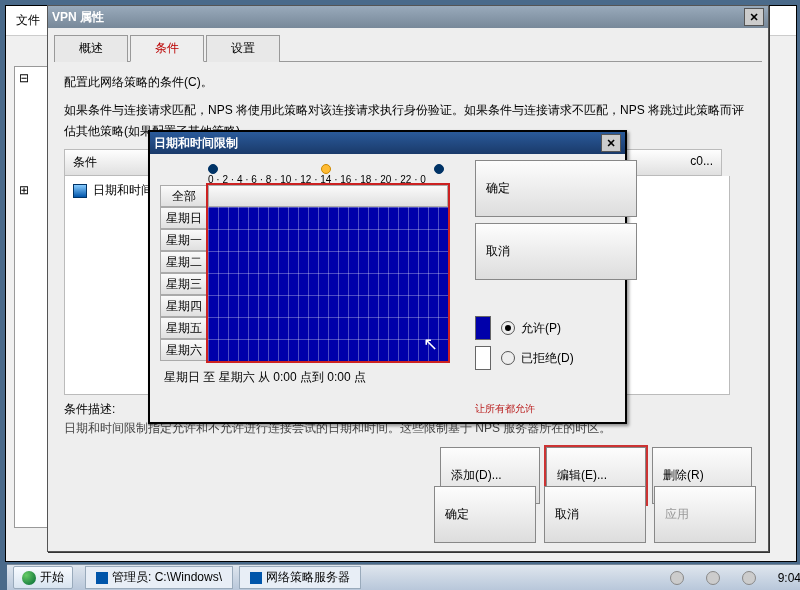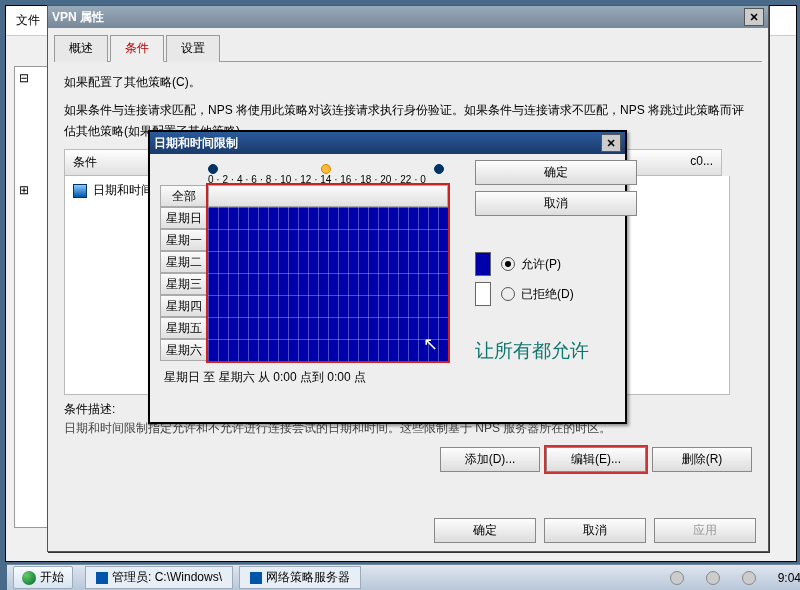--- a/index.html
+++ b/index.html
@@ -5,33 +5,33 @@
 body{margin:0;font:12px "Microsoft YaHei","SimSun",sans-serif;background:#4a6a8a;overflow:hidden}
 .desktop{position:relative;width:800px;height:590px;background:#4a6a8a}
 .bgwin{position:absolute;left:5px;top:5px;width:790px;height:555px;background:#f0f0f0;border:1px solid #000}
 .bgwin .menubar{padding:6px 10px;background:#fff;border-bottom:1px solid #ccc}
 .bgwin .menubar span{margin-right:12px}
 .tree{position:absolute;left:8px;top:60px;width:35px;height:460px;background:#fff;border:1px solid #999}
 .dlg{position:absolute;left:47px;top:5px;width:720px;height:545px;background:#eee;border:1px solid #555;box-shadow:1px 1px 0 #333}
 .titlebar{height:22px;background:linear-gradient(#9ab,#789);color:#fff;display:flex;align-items:center;padding:0 4px;font-weight:bold;justify-content:space-between}
 .xbtn{width:18px;height:16px;background:#ccc;border:1px solid #555;color:#000;display:flex;align-items:center;justify-content:center;font:bold 11px Arial}
 .tabs{display:flex;margin:6px 6px 0 6px;border-bottom:1px solid #999}
-.tab{padding:4px 14px;border:1px solid #999;border-bottom:none;background:#e8e8e8;margin-right:2px;position:relative;top:1px}
+.tab{padding:4px 24px;border:1px solid #999;border-bottom:none;background:#e8e8e8;margin-right:2px;position:relative;top:1px}
 .tab.active{background:#eee;border-bottom:1px solid #eee;color:#b00}
 .body{padding:10px 16px}
 .desc{line-height:1.7;margin-bottom:8px}
 .listhdr{background:linear-gradient(#fefefe,#e0e0e0);border:1px solid #bbb;padding:4px 8px;width:640px;display:flex}
 .listhdr .c1{width:80px}
 .list{background:#fff;border:1px solid #bbb;border-top:none;width:656px;height:210px;padding:4px}
 .row{display:flex;align-items:center;padding:2px 4px}
 .cal{width:12px;height:12px;background:linear-gradient(#8cf,#05a);margin-right:6px;border:1px solid #036}
 .condlabel{margin:6px 0 2px 0}
 .conddesc{color:#444;margin-bottom:10px}
 .btnrow{display:flex;justify-content:flex-end;gap:6px;margin-top:6px}
-.btn{min-width:78px;padding:3px 10px;background:linear-gradient(#fdfdfd,#ddd);border:1px solid #888;text-align:center}
+.btn{min-width:78px;padding:19px 10px;background:linear-gradient(#fdfdfd,#ddd);border:1px solid #888;}
 .btn.primary{outline:2px solid #c33;outline-offset:0}
 .footer{position:absolute;bottom:8px;right:12px;display:flex;gap:8px}
 .footer .btn{min-width:80px}
 .disabled{color:#999}
 
 .dt{position:absolute;left:148px;top:130px;width:475px;height:290px;background:#eee;border:2px solid #000000;box-shadow:2px 2px 3px rgba(0,0,0,.4)}
 .dt .titlebar{background:linear-gradient(#2a5a9a,#1a3a6a)}
 .dt .inner{padding:8px 10px;position:relative}
 .scale{font:10px Arial;letter-spacing:0;margin-left:48px;white-space:nowrap}
 .sun{position:relative;height:8px;margin:2px 0 2px 48px}
@@ -49,21 +49,21 @@
 .status{margin:8px 0 0 4px}
 .side{position:absolute;right:10px;top:6px;width:140px}
 .side .btn{width:100%;margin-bottom:6px}
 .legend{margin-top:36px}
 .lg{display:flex;align-items:center;margin:6px 0}
 .sw{width:14px;height:22px;margin-right:10px;border:1px solid #666}
 .sw.b{background:#00a}
 .sw.w{background:#fff}
 .radio{width:12px;height:12px;border:1px solid #555;border-radius:50%;margin-right:6px;display:inline-flex;align-items:center;justify-content:center}
 .radio.on::after{content:"";width:6px;height:6px;background:#000;border-radius:50%}
-.anno{color:#0f766e;font-size:19px;margin-top:32px}
+.anno{color:#b91c1c;font-size:10px;margin-top:32px}
 .taskbar{position:absolute;left:7px;bottom:0;width:800px;height:26px;background:linear-gradient(#dfe6ee,#b8c7da);display:flex;align-items:center;padding:0 6px;box-sizing:border-box;border-top:1px solid #789}
 .start{display:flex;align-items:center;gap:4px;padding:2px 8px;border:1px solid #9ab;background:linear-gradient(#f8fbff,#d8e4f0);border-radius:2px;margin-right:12px}
 .orb{width:14px;height:14px;border-radius:50%;background:radial-gradient(circle at 30% 30%,#6c6,#063)}
 .tbtn{padding:2px 10px;border:1px solid #9ab;background:#e8eef6;margin-right:6px;display:flex;align-items:center;gap:4px}
 .tic{width:12px;height:12px;background:#05a}
 .tray{margin-left:auto;display:flex;align-items:flex-start;gap:22px}
 .tic2{width:12px;height:12px;border-radius:50%;background:#ccc;border:1px solid #888}
 </style>
 </head>
 <body>
@@ -84,21 +84,21 @@
  <div class="titlebar">
   <span>VPN 属性</span>
   <div class="xbtn">✕</div>
  </div>
  <div class="tabs">
   <div class="tab">概述</div>
   <div class="tab active">条件</div>
   <div class="tab">设置</div>
  </div>
  <div class="body">
-  <div class="desc">如果配置了其他策略(C)。</div>
+  <div class="desc">配置此网络策略的条件(C)。</div>
   <div class="desc">如果条件与连接请求匹配，NPS 将使用此策略对该连接请求执行身份验证。如果条件与连接请求不匹配，NPS 将跳过此策略而评估其他策略(如果配置了其他策略)。</div>
   <div class="listhdr">
    <div class="c1">条件</div>
    <div style="flex:1;text-align:right">c0...</div>
   </div>
   <div class="list">
    <div class="row">
     <div class="cal"></div>
     <span>日期和时间</span>
     <span style="margin-left:auto"></span>

